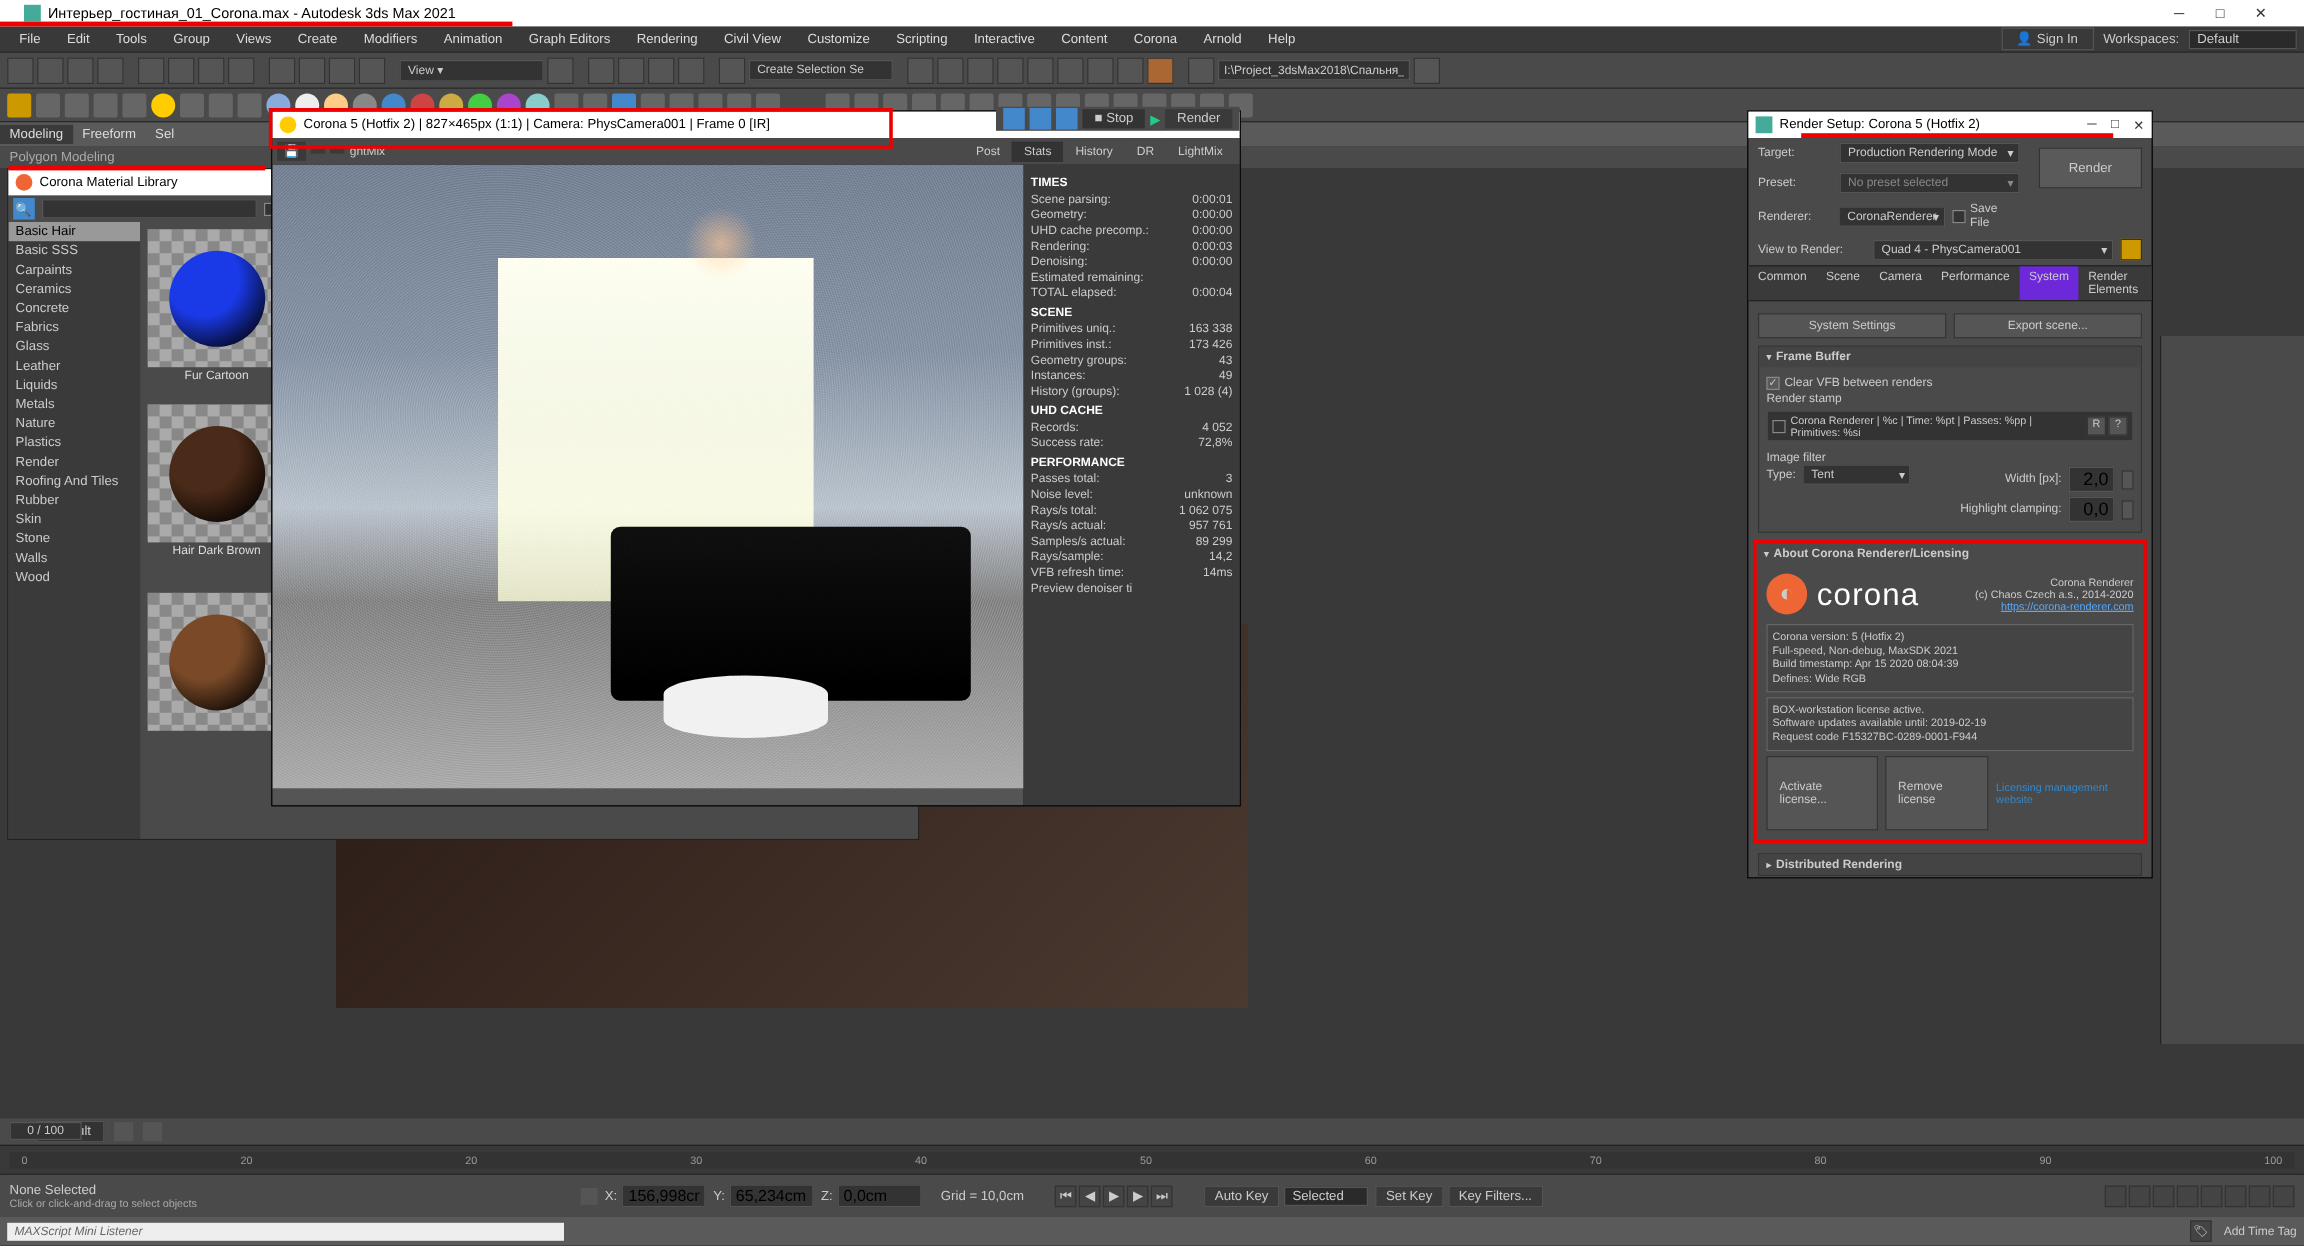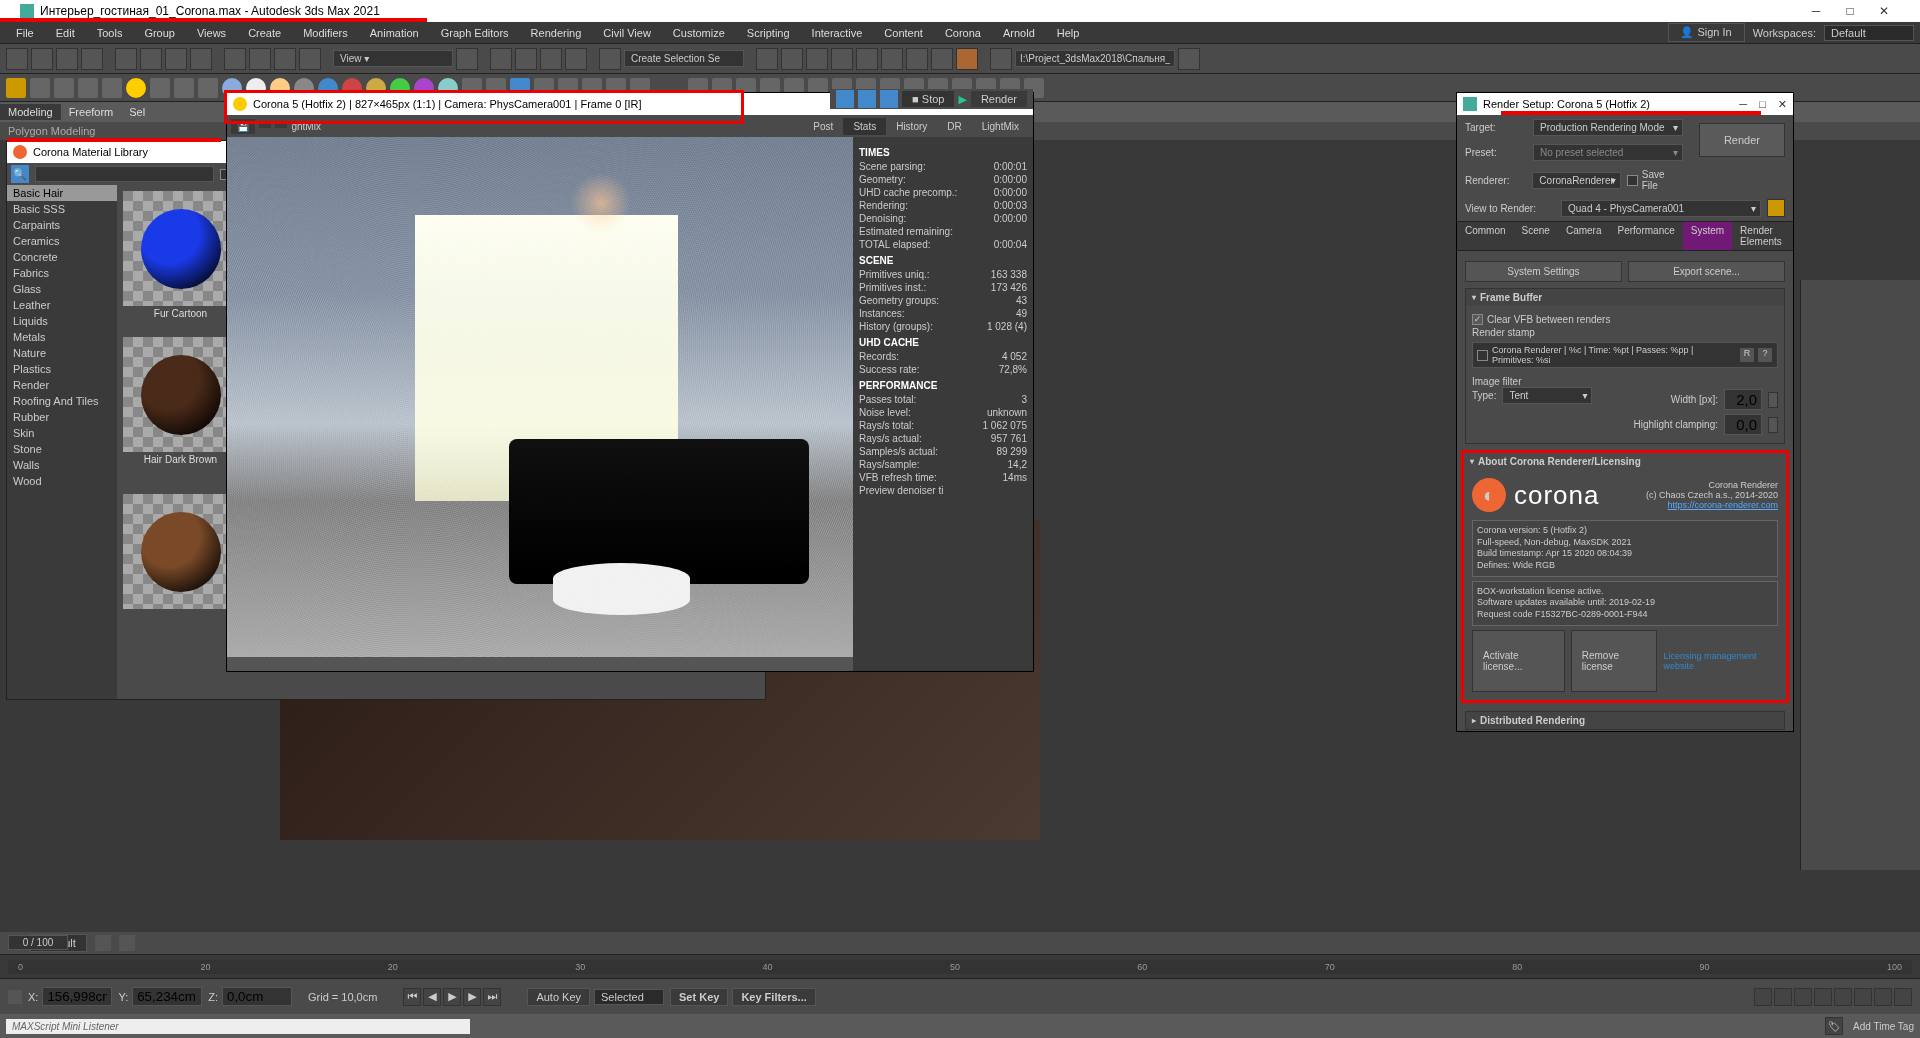--- a/index.html
+++ b/index.html
@@ -91,21 +91,21 @@
 .rsetup-red{position:absolute;left:44px;top:18px;width:260px;height:4px;background:#e00;}
 .rsetup-win{margin-left:auto;display:flex;gap:12px;color:#333;}
 .rsetup-row{display:flex;align-items:center;padding:4px 8px;gap:6px;font-size:10px;}
 .rsetup-label{width:62px;color:#ccc;}
 .rsetup-combo{flex:1;background:#333;border:1px solid #555;padding:2px 6px;font-size:10px;position:relative;}
 .rsetup-combo.dim{color:#888;}
 .rsetup-combo::after{content:'▾';position:absolute;right:4px;}
 .rsetup-render-btn{background:#5a5a5a;border:1px solid #333;padding:10px 24px;font-size:11px;}
 .rsetup-tabs{display:flex;background:#3a3a3a;border-top:1px solid #222;border-bottom:1px solid #222;}
 .rsetup-tab{padding:3px 8px;font-size:10px;color:#ccc;}
-.rsetup-tab.active{background:#701a75;text-align:right;}
+.rsetup-tab.active{background:#6d28d9;text-align:right;}
 .rsetup-body{padding:4px 8px;font-size:10px;}
 .rs-btn{background:#555;border:1px solid #333;padding:4px 12px;font-size:10px;flex:1;text-align:center;}
 .rs-section{border:1px solid #333;margin:6px 0;}
 .rs-section-head{background:#444;padding:3px 6px;font-size:10px;font-weight:bold;display:flex;align-items:center;gap:4px;}
 .rs-section-head::before{content:'▸';font-size:8px;}
 .rs-section-head.open::before{content:'▾';}
 .rs-section-body{padding:6px;}
 .rs-check{display:flex;align-items:center;gap:4px;padding:2px 0;}
 .rs-stamp-box{background:#333;border:1px solid #555;padding:2px 4px;margin-top:4px;display:flex;align-items:center;}
 .rs-stamp-text{flex:1;font-size:9px;}
@@ -665,20 +665,24 @@
       <span>40</span>
       <span>50</span>
       <span>60</span>
       <span>70</span>
       <span>80</span>
       <span>90</span>
       <span>100</span>
     </div>
 </div>
 <div class="bottom-bar">
+  <div style="flex:0 0 470px;">
+    <div>None Selected</div>
+    <div style="font-size:9px;color:#aaa;">Click or click-and-drag to select objects</div>
+  </div>
   <span class="status-seg">
       <span style="width:14px;height:14px;background:#555;"></span>
     </span>
   <span class="status-seg">
       <span>X:</span>
       <input class="coord-box" value="156,998cm" style="">
     </span>
   <span class="status-seg">
       <span>Y:</span>
       <input class="coord-box" value="65,234cm" style="">
@@ -692,21 +696,21 @@
     <span class="play-btn">⏮</span>
     <span class="play-btn">◀</span>
     <span class="play-btn">▶</span>
     <span class="play-btn">▶</span>
     <span class="play-btn">⏭</span>
   </div>
   <div style="margin-left:20px;display:flex;gap:4px;align-items:center;">
     <div class="autokey">Auto Key</div>
     <div class="ws-value" style="min-width:70px;">Selected</div>
   </div>
-  <div style="display:flex;gap:4px;align-items:flex-start;font-weight:bold;">
+  <div style="display:flex;gap:4px;align-items:flex-start;">
     <div class="autokey">Set Key</div>
     <div class="autokey">Key Filters...</div>
   </div>
   <div style="margin-left:auto;display:flex;gap:2px;">
     <span class="play-btn"></span>
     <span class="play-btn"></span>
     <span class="play-btn"></span>
     <span class="play-btn"></span>
     <span class="play-btn"></span>
     <span class="play-btn"></span>

